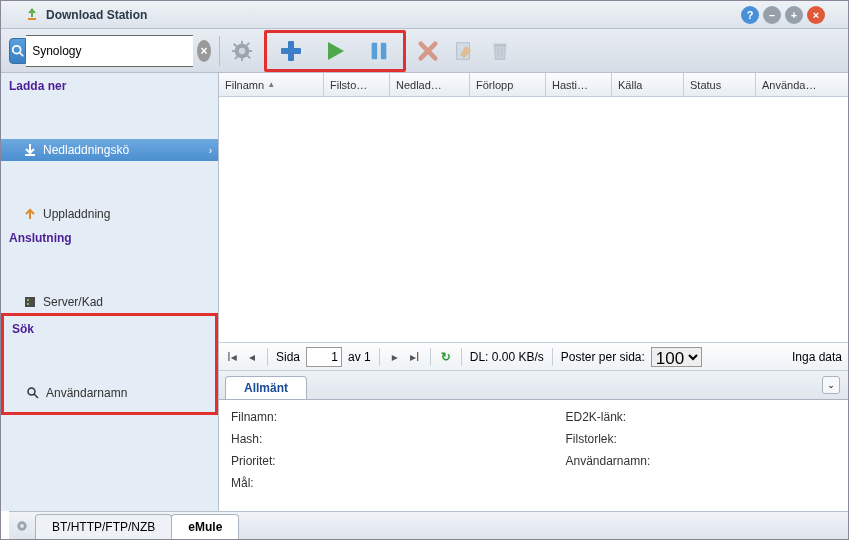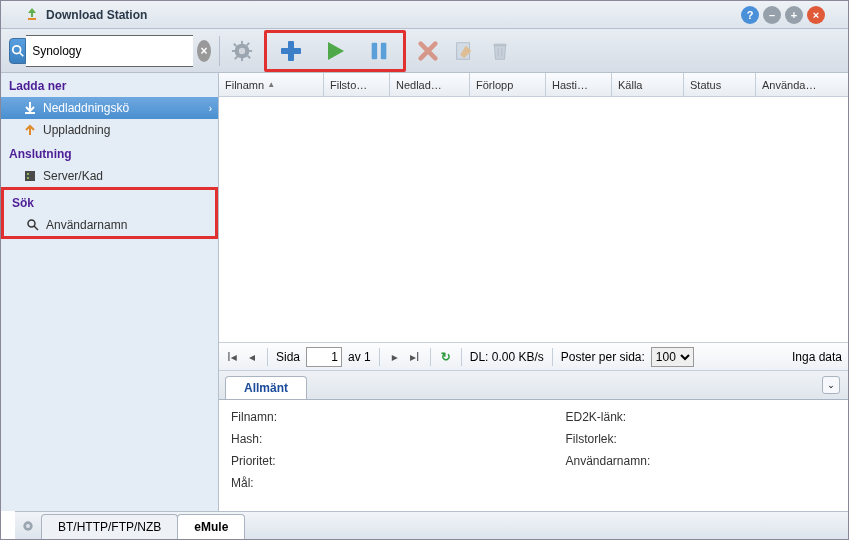--- a/index.html
+++ b/index.html
@@ -20,44 +20,44 @@
 .search-input { flex: 1; height: 32px; border: 1px solid #666; border-left: none; border-right: none; padding: 0 6px; font-size: 12px; outline: none; }
 .search-clear { width: 22px; height: 22px; border-radius: 50%; background: #999; color: #fff; display: flex; align-items: center; justify-content: center; cursor: pointer; font-weight: bold; margin-left: 4px; font-size: 12px; }
 .divider-v { width: 1px; height: 30px; background: #b5c0cc; }
 .gear-btn { width: 28px; height: 28px; display: flex; align-items: center; justify-content: center; cursor: pointer; }
 .big-toolbar { display: flex; align-items: center; gap: 16px; border: 3px solid #e03030; padding: 4px 10px; border-radius: 2px; }
 .toolbtn { width: 28px; height: 28px; display: flex; align-items: center; justify-content: center; cursor: pointer; }
 .toolbtn-dim { opacity: 0.55; }
 .body-area { display: flex; height: calc(100% - 28px - 44px - 28px); }
 .sidebar { width: 218px; background: #e4ecf5; border-right: 1px solid #b5c0cc; position: relative; }
 .sb-section-title { padding: 6px 8px 4px 8px; font-weight: bold; color: #4c1d95; font-size: 12px; }
-.sb-item { display: flex; align-items: center; padding: 4px 8px 4px 22px; cursor: pointer; font-size: 12px; color: #333; position: relative; }
+.sb-item { display: flex; align-items: center; padding: 4px 8px 4px 22px; cursor: pointer; font-size: 12px; color: #333; position: relative; margin-top: 42px; }
 .sb-item-icon { width: 14px; height: 14px; margin-right: 6px; flex-shrink: 0; }
 .sb-item.selected { background: linear-gradient(#6ea8e0, #4a8fd0); color: #fff; }
 .sb-item-chevron { position: absolute; right: 6px; color: #fff; font-size: 10px; }
-.sb-sok-wrap { border: 3px solid #e03030; }
+.sb-sok-wrap { border: 3px solid #e03030; padding-bottom: 8px; }
 .main { flex: 1; display: flex; flex-direction: column; }
 .grid-head { display: flex; height: 24px; border-bottom: 1px solid #c5cfda; background: linear-gradient(#fafcfe, #e8edf3); }
 .grid-col { border-right: 1px solid #c5cfda; padding: 4px 6px; font-size: 11px; color: #333; display: flex; align-items: center; gap: 3px; cursor: pointer; }
 .grid-body { flex: 1; background: #fff; }
 .pager { height: 28px; border-top: 1px solid #c5cfda; background: linear-gradient(#fdfdfe,#eef2f6); display: flex; align-items: center; padding: 0 6px; gap: 6px; font-size: 12px; }
 .pg-btn { width: 14px; cursor: pointer; color: #555; text-align: center; font-size: 12px; }
 .pg-sep { width: 1px; height: 18px; background: #c5cfda; margin: 0 2px; }
 .pg-input { width: 36px; height: 20px; border: 1px solid #999; text-align: right; padding: 0 3px; font-size: 12px; }
-.pg-select { height: 20px; border: 1px solid #999; font-size: 12px; }
+.pg-select { height: 20px; border: 1px solid #999; font-size: 17px; }
 .pg-spacer { flex: 1; }
 .detail-panel { border-top: 1px solid #c5cfda; background: #f2f5f9; }
 .detail-tabs { display: flex; align-items: center; height: 28px; padding: 4px 2px 0 6px; gap: 0; background: linear-gradient(#eef2f6,#e0e6ed); position: relative; }
 .detail-tab { padding: 4px 18px; border: 1px solid #aab4c0; border-bottom: none; background: #f6f8fb; border-radius: 4px 4px 0 0; font-size: 12px; cursor: pointer; color: #555; margin-right: -1px; }
 .detail-tab.active { color: #1a4a9a; font-weight: bold; background: #fff; }
 .collapse-btn { position: absolute; right: 8px; top: 5px; width: 18px; height: 18px; border: 1px solid #aab4c0; border-radius: 3px; background: #f6f8fb; display: flex; align-items: center; justify-content: center; cursor: pointer; font-size: 9px; }
 .detail-body { background: #fff; padding: 10px 12px; display: flex; gap: 64px; border-top: 1px solid #aab4c0; height: 112px; font-size: 12px; }
 .detail-col { display: flex; flex-direction: column; gap: 8px; width: 46%; }
 .detail-row { color: #333; }
-.footer { position: absolute; bottom: 0; left: 14px; right: 0; height: 28px; border-top: 1px solid #b5c0cc; background: linear-gradient(#f1f4f8,#dde4ec); display: flex; align-items: center; }
+.footer { position: absolute; bottom: 0; left: 8px; right: 0; height: 28px; border-top: 1px solid #b5c0cc; background: linear-gradient(#f1f4f8,#dde4ec); display: flex; align-items: center; }
 .footer-gear { width: 26px; display: flex; align-items: center; justify-content: center; cursor: pointer; color: #666; }
 .footer-tab { padding: 5px 16px; border: 1px solid #aab4c0; border-bottom: none; border-radius: 4px 4px 0 0; background: #eef2f6; font-size: 12px; cursor: pointer; margin-right: -1px; position: relative; top: 1px; }
 .footer-tab.active { background: #fff; font-weight: bold; }
 </style>
 </head>
 <body>
 
 <div class="window">
   <div class="titlebar">
     <svg class="titlebar-icon" viewBox="0 0 16 16">

